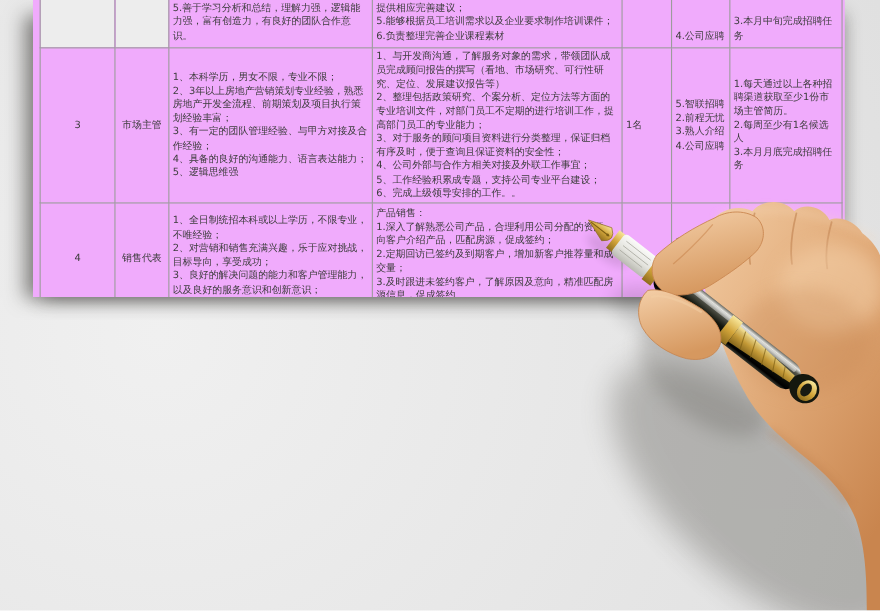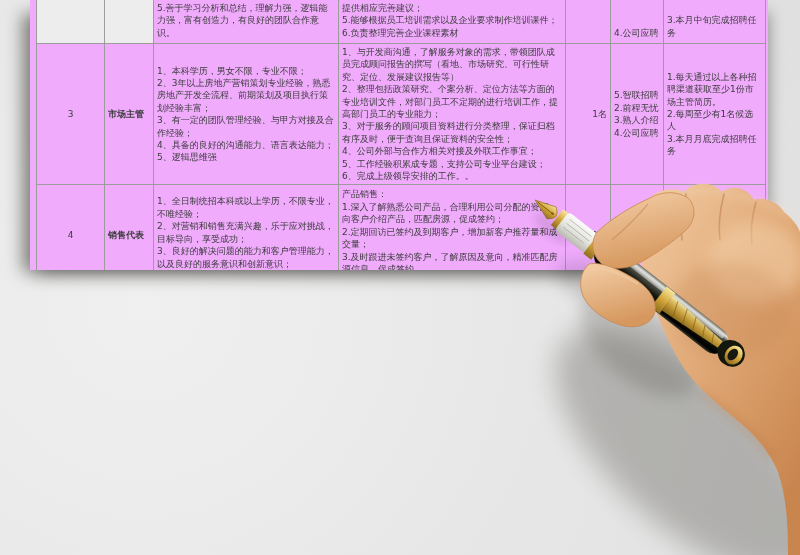--- a/index.html
+++ b/index.html
@@ -22,22 +22,22 @@
   table.sheet td{
     border:1px solid #9c9c9c;
     font-size:9px;line-height:12.4px;color:#3c3c3c;
     padding:2px 3px;white-space:pre-line;overflow:hidden;
     vertical-align:top;
   }
   tr.rowA td{vertical-align:bottom;padding-bottom:4px;}
   tr.rowA td.shaded{background:#ededed;}
   tr.rowB td{vertical-align:middle;}
   td.cnum{text-align:center;font-size:10px;}
-  td.cttl{text-align:left;padding-left:1px;padding-right:1px;font-weight:bold;}
-  td.ccnt{text-align:right;}
+  td.cttl{text-align:center;padding-left:1px;padding-right:1px;}
+  td.ccnt{text-align:left;}
   tr.rowC td.cnum,tr.rowC td.cttl{padding-top:44px;}
   tr.rowC td.creq{padding-top:10px;}
   tr.rowC td.cdut{padding-top:3px;}
   tr.rowC td.ccnt{padding-top:44px;}
   tr.rowC td.cchn{padding-top:30px;}
   tr.rowC td.cgoal{padding-top:22px;}
   .overlay{position:absolute;left:0;top:0;width:800px;height:555px;z-index:5;pointer-events:none;}
 </style>
 </head>
 <body>

